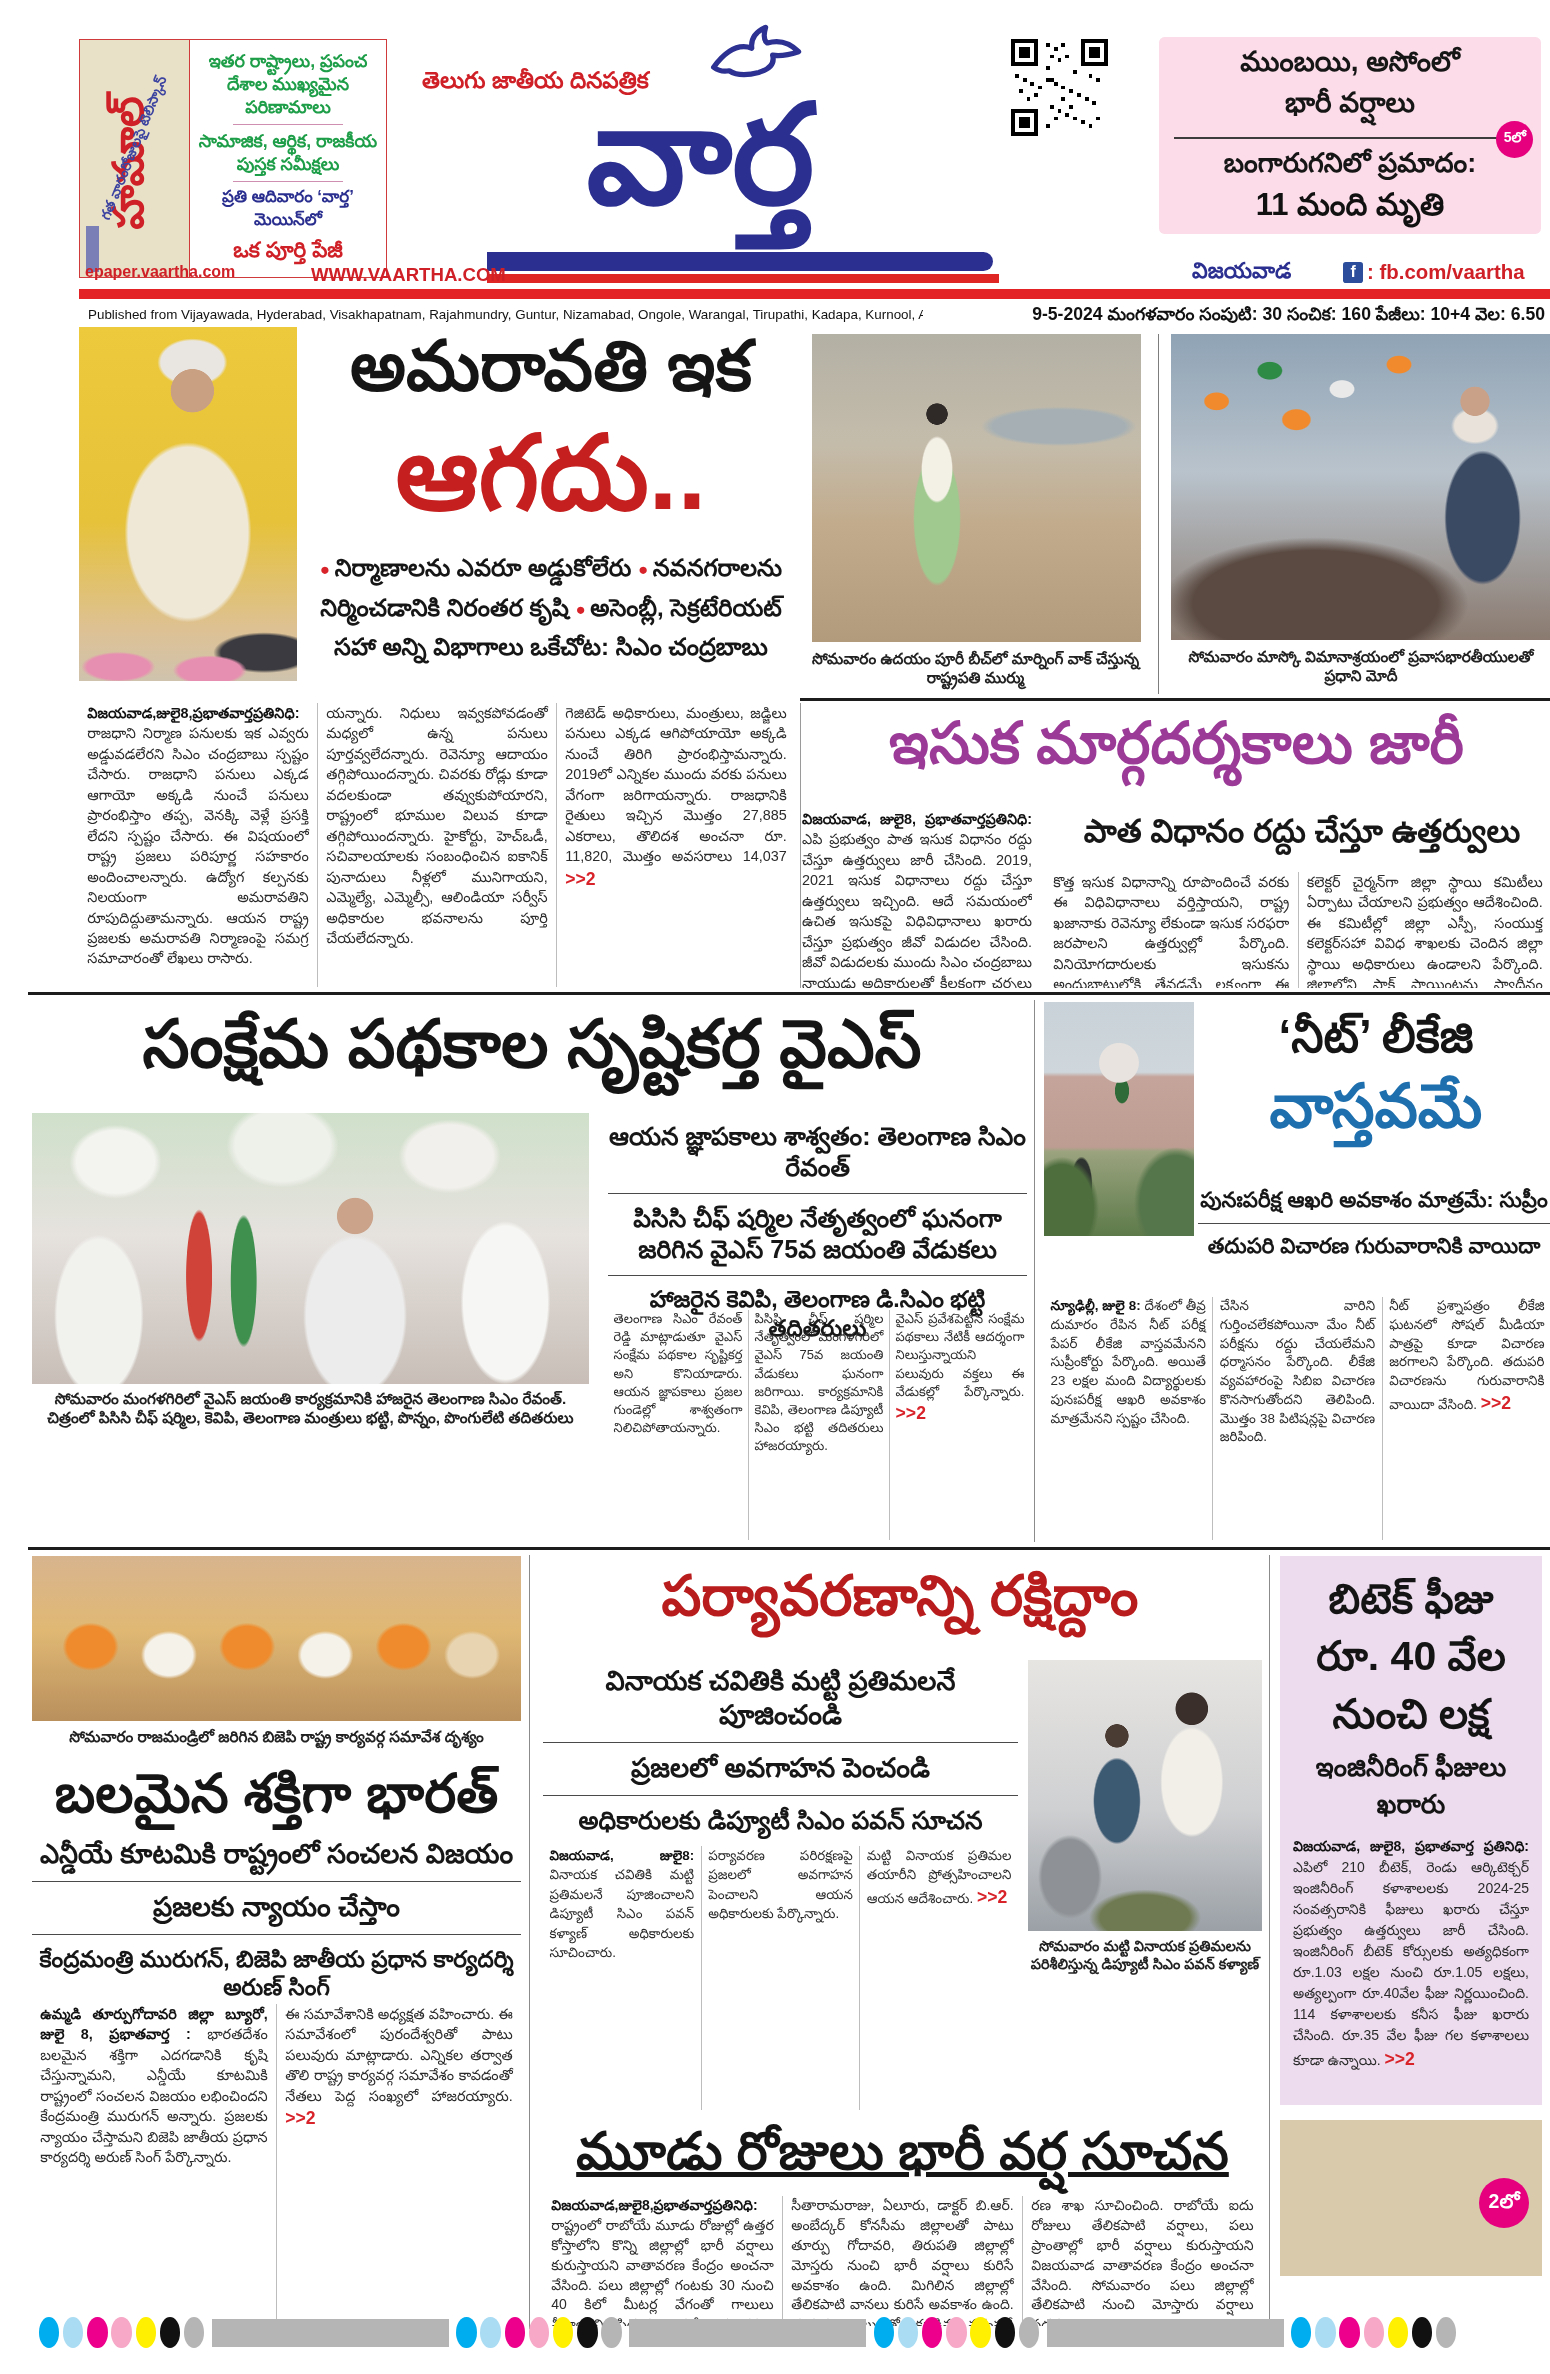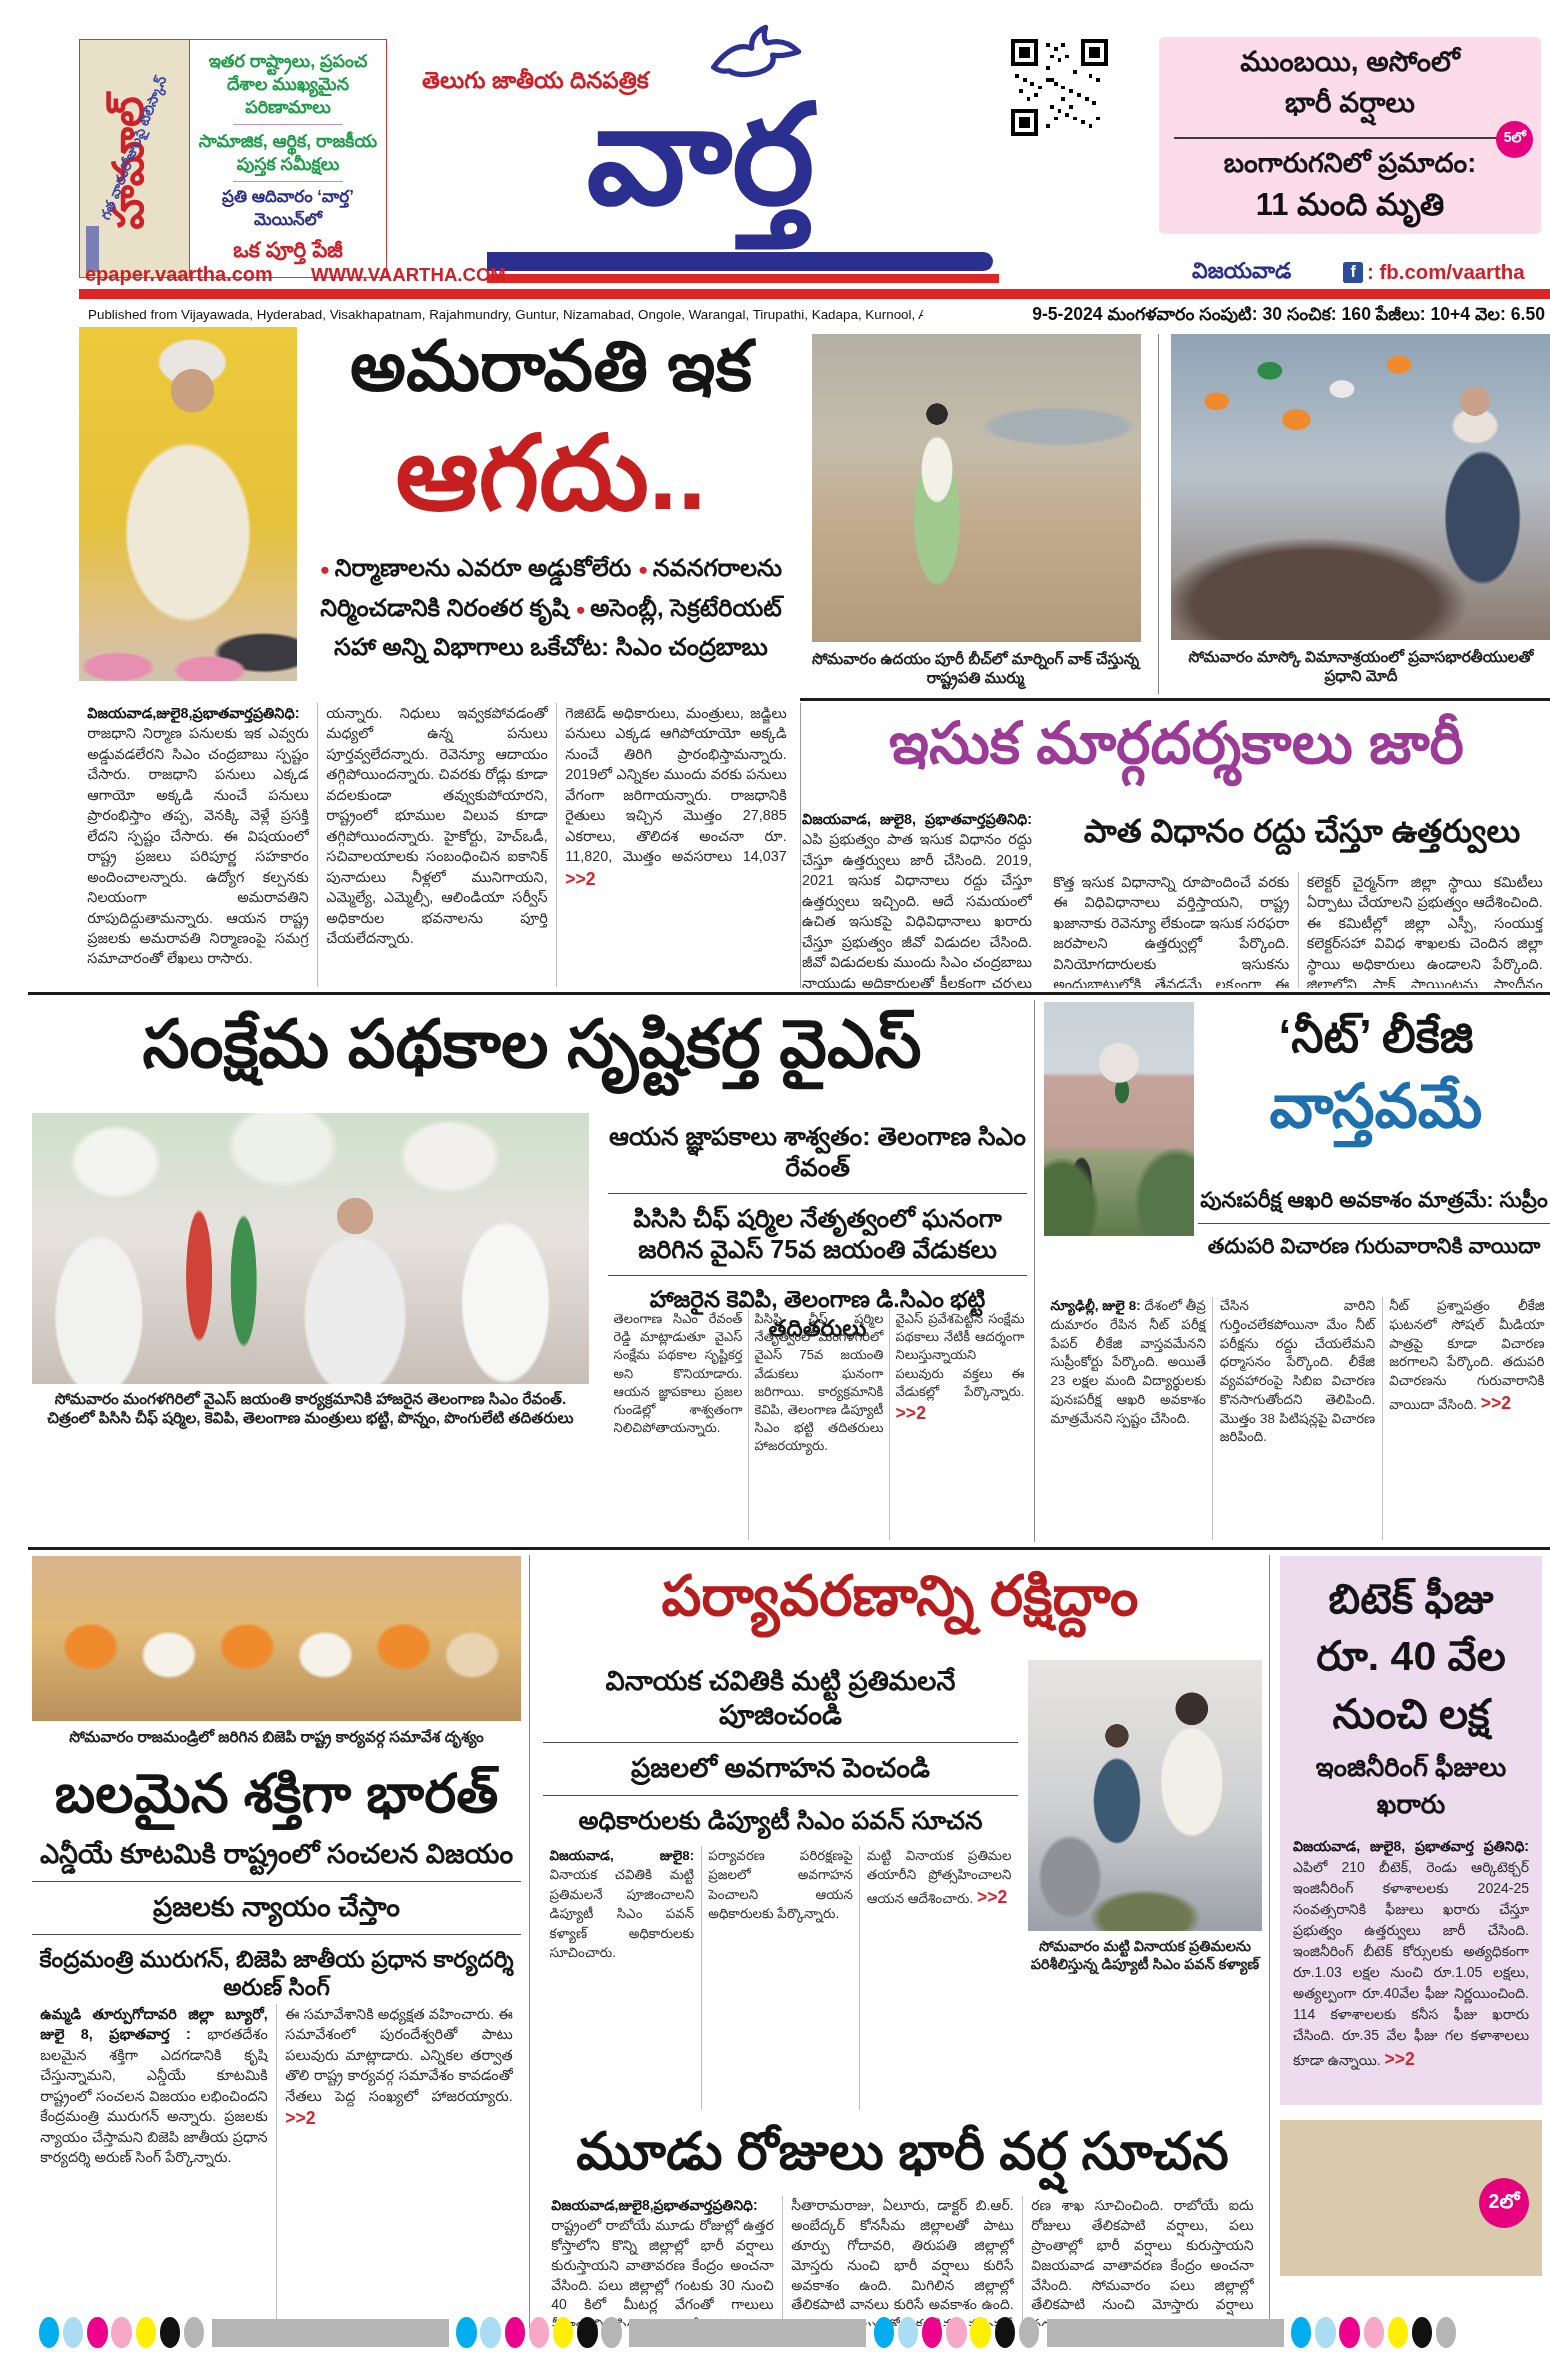--- a/index.html
+++ b/index.html
@@ -116,21 +116,21 @@
     <div style="position:relative;border-top:2.8px solid #3c3c3c;margin:11px 5.6px 9.3px 1.9px;">
       <div class="badge" style="position:absolute;right:-11px;top:-18.6px;width:37px;height:37px;font-size:14px;">5లో</div>
     </div>
     <div style="font-weight:bold;font-size:27px;color:#161616;">బంగారుగనిలో ప్రమాదం:</div>
     <div style="font-weight:bold;font-size:31px;color:#111;margin-top:1.9px;">11 మంది మృతి</div>
   </div>
 
   <div class="abs" style="left:487px;top:252px;width:506px;height:18.6px;background:#2b2f90;border-radius:0 11px 11px 0;"></div>
   <div class="abs" style="left:487px;top:274px;width:512px;height:9.3px;background:#e02525;"></div>
 
-  <div class="abs" style="left:85px;top:263px;color:#d02027;font-weight:bold;font-size:20px;">epaper.vaartha.com</div>
+  <div class="abs" style="left:85px;top:263px;color:#d02027;font-weight:bold;font-size:16px;">epaper.vaartha.com</div>
   <div class="abs" style="left:311px;top:264px;color:#d02027;font-weight:bold;font-size:18.6px;">WWW.VAARTHA.COM</div>
   <div class="abs" style="left:1192px;top:258px;color:#2b2f90;font-weight:bold;font-size:22px;">విజయవాడ</div>
   <div class="abs" style="left:1343px;top:261px;display:flex;align-items:center;">
     <span style="width:20.4px;height:20.4px;background:#2b4d9b;color:#fff;font-weight:bold;font-size:16px;display:inline-flex;align-items:center;justify-content:center;border-radius:2.8px;">f</span>
     <span style="color:#d02027;font-weight:bold;font-size:20.4px;margin-left:3.7px;">: fb.com/vaartha</span>
   </div>
 
   <div class="abs" style="left:79px;top:289px;width:1472px;height:10.2px;background:#e32226;"></div>
 
   <div class="abs" style="left:88px;top:307px;width:835px;font-size:13.4px;color:#121212;white-space:nowrap;overflow:hidden;">Published from Vijayawada, Hyderabad, Visakhapatnam, Rajahmundry, Guntur, Nizamabad, Ongole, Warangal, Tirupathi, Kadapa, Kurnool, Anantapur,  Karimnagar, Mahabubnagar, Khammam, Nellore, Nalgonda, Tadepalligudem, Srikakulam</div>
@@ -325,21 +325,21 @@
       <span class="dl">విజయవాడ, జులై8:</span>
       <span>వినాయక చవితికి మట్టి ప్రతిమలనే పూజించాలని డిప్యూటీ సిఎం పవన్ కళ్యాణ్ అధికారులకు సూచించారు.</span>
     </div>
     <div class="col" style="padding:0 6.5px;"><span>పర్యావరణ పరిరక్షణపై ప్రజలలో అవగాహన పెంచాలని ఆయన అధికారులకు పేర్కొన్నారు.</span></div>
     <div class="col" style="padding:0 6.5px;">
       <span>మట్టి వినాయక ప్రతిమల తయారీని ప్రోత్సహించాలని ఆయన ఆదేశించారు.</span>
       <span class="more">&gt;&gt;2</span>
     </div>
   </div>
 
-  <div class="abs hl-black" style="left:543px;top:2120px;width:719px;font-size:52px;line-height:1.2;">మూడు రోజులు భారీ వర్ష సూచన</div>
+  <div class="abs hl-black" style="left:543px;top:2120px;width:719px;font-size:52px;line-height:1.2;text-decoration:underline;">మూడు రోజులు భారీ వర్ష సూచన</div>
   <div class="cols abs body-txt" style="left:543px;top:2196px;width:719px;height:130px;font-size:14px;">
     <div class="col">
       <span class="dl">విజయవాడ,జులై8,ప్రభాతవార్తప్రతినిధి:</span>
       <span>రాష్ట్రంలో రాబోయే మూడు రోజుల్లో ఉత్తర కోస్తాలోని కొన్ని జిల్లాల్లో భారీ వర్షాలు కురుస్తాయని వాతావరణ కేంద్రం అంచనా వేసింది. పలు జిల్లాల్లో గంటకు 30 నుంచి 40 కిలో మీటర్ల వేగంతో గాలులు వీస్తాయని, పిడుగులు పడే అవకాశమూ ఉందని</span>
     </div>
     <div class="col"><span>సీతారామరాజు, ఏలూరు, డాక్టర్ బి.ఆర్. అంబేద్కర్ కోనసీమ జిల్లాలతో పాటు తూర్పు గోదావరి, తిరుపతి జిల్లాల్లో మోస్తరు నుంచి భారీ వర్షాలు కురిసే అవకాశం ఉంది. మిగిలిన జిల్లాల్లో తేలికపాటి వానలు కురిసే అవకాశం ఉంది. ఈదురు గాలులతో కూడిన వర్షంపడే అవకాశం ఉంటుం</span></div>
     <div class="col"><span>రణ శాఖ సూచించింది. రాబోయే ఐదు రోజులు తేలికపాటి వర్షాలు, పలు ప్రాంతాల్లో భారీ వర్షాలు కురుస్తాయని విజయవాడ వాతావరణ కేంద్రం అంచనా వేసింది. సోమవారం పలు జిల్లాల్లో తేలికపాటి నుంచి మోస్తారు వర్షాలు పడనున్నాయి.</span></div>
   </div>
 
   <div class="abs rule-v" style="left:1269px;top:1555px;height:774px;background:#8b8b8b;"></div>

